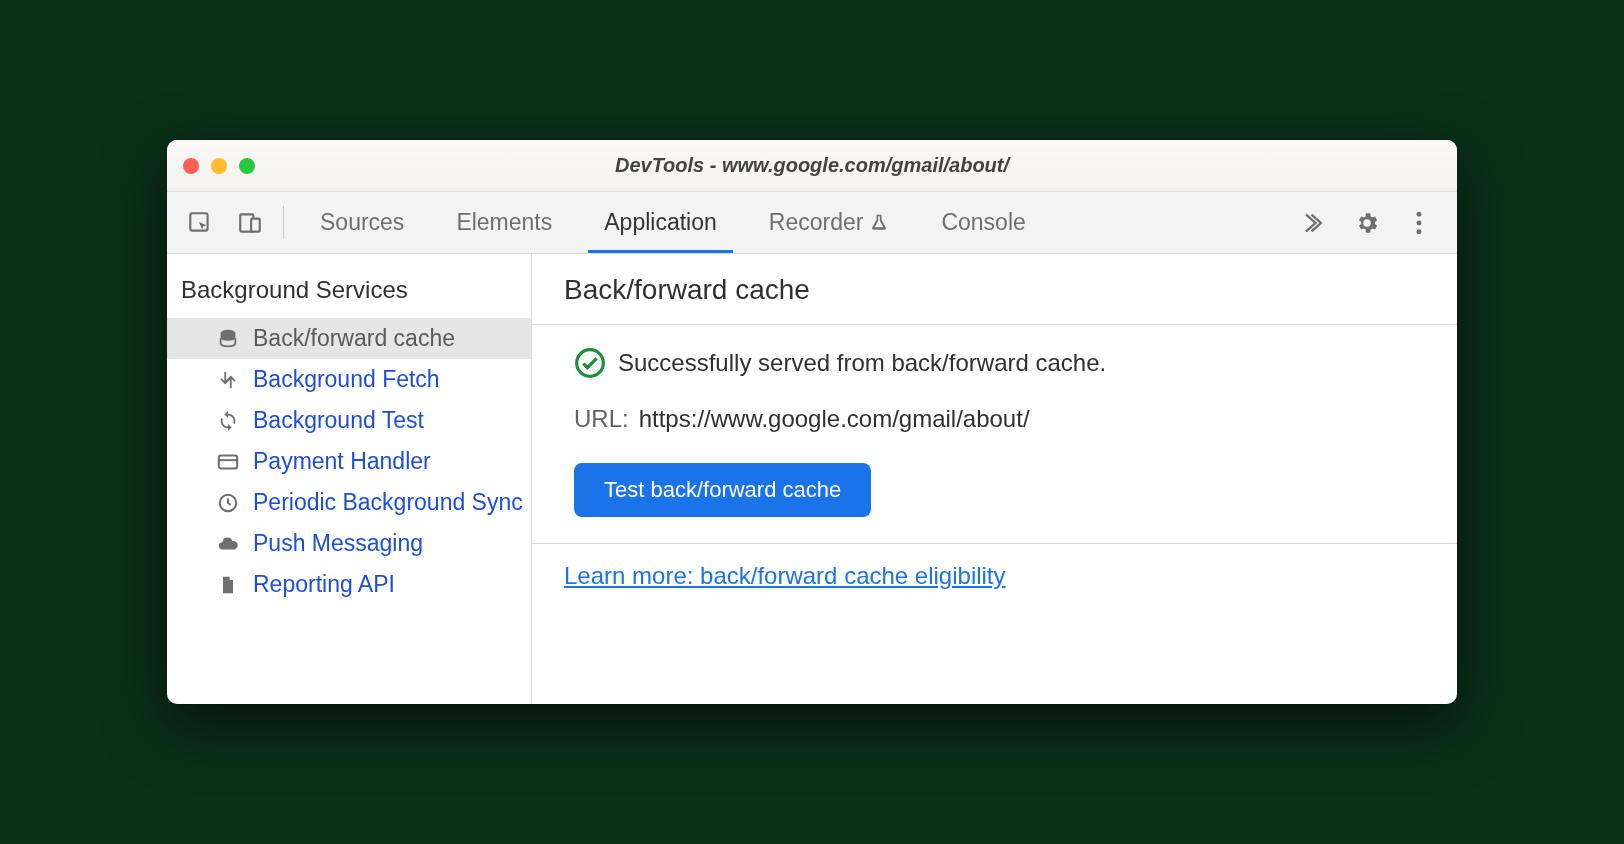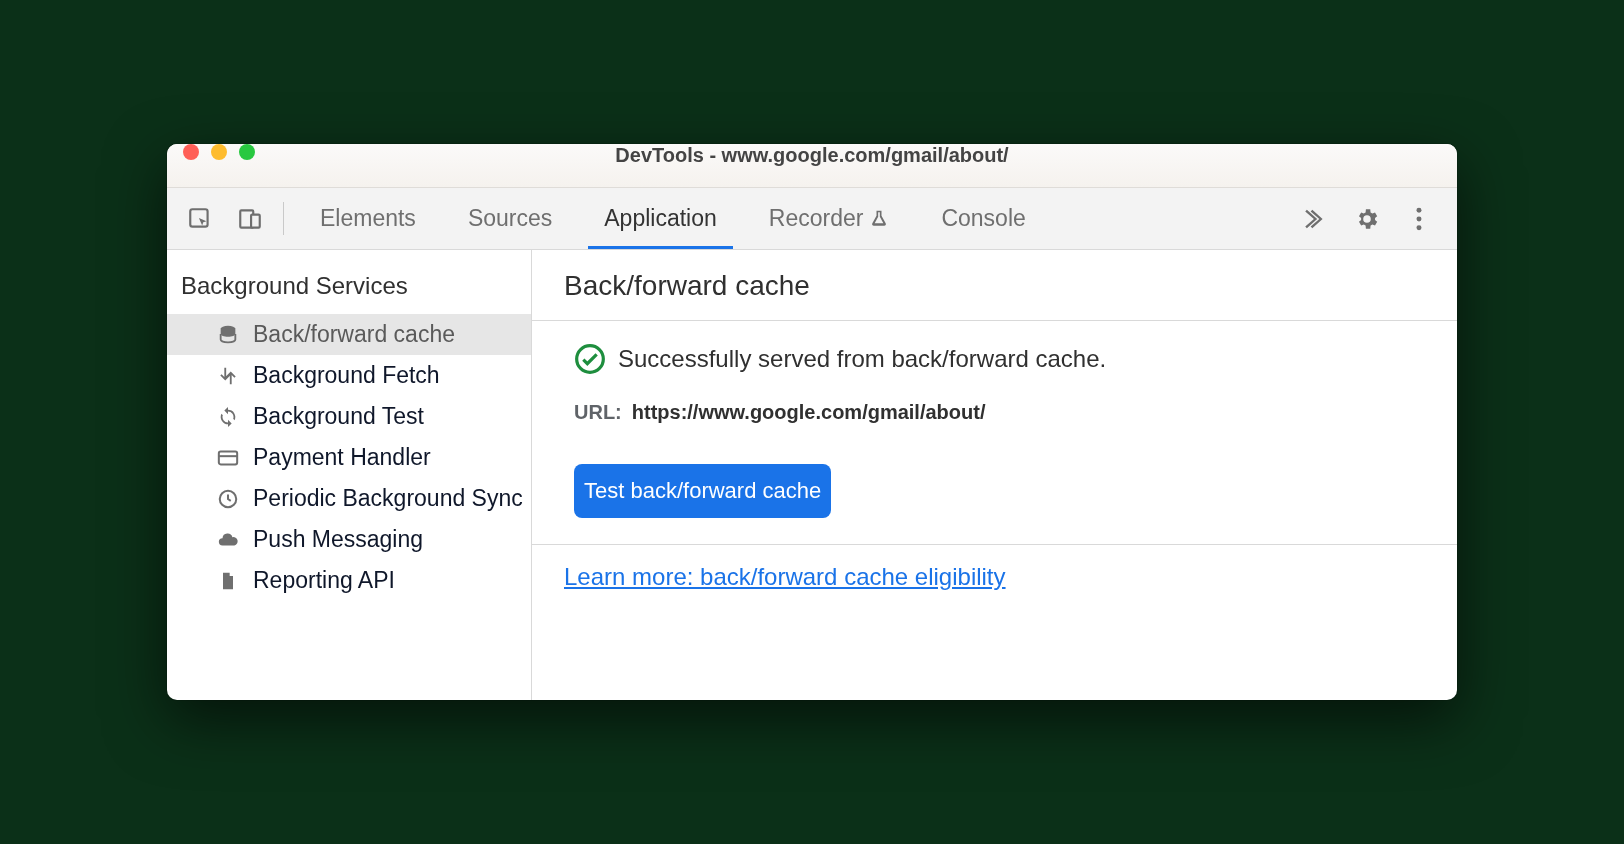--- a/index.html
+++ b/index.html
@@ -14,26 +14,27 @@
   }
   .window {
     width: 1290px;
     background: #fff;
     border-radius: 10px;
     box-shadow: 0 20px 60px rgba(0,0,0,.6), 0 0 0 1px rgba(0,0,0,.1);
     overflow: hidden;
   }
   
   .titlebar {
-    height: 44px;
+    height: 52px;
     background: linear-gradient(#fbfaf9, #f5f2ee);
     display: flex;
-    align-items: flex-start;
+    align-items: center;
     position: relative;
     border-bottom: 1px solid #dfdcd8;
+    font-style: italic;
   }
   .traffic { display: flex; gap: 12px; padding-left: 16px; }
   .dot { width: 16px; height: 16px; border-radius: 50%; }
   .dot.red { background: #ff5f57; }
   .dot.yellow { background: #febc2e; }
   .dot.green { background: #28c840; }
   .title {
     position: absolute; left: 0; right: 0; text-align: center;
     font-size: 20px; font-weight: 600; color: #444;
     pointer-events: none;
@@ -72,39 +73,39 @@
   .body { display: flex; min-height: 450px; }
   .sidebar {
     width: 365px; border-right: 1px solid #d9d9d9;
     padding-top: 12px;
   }
   .sb-heading {
     font-size: 24px; color: #303030; padding: 10px 14px 14px 14px;
   }
   .sb-item {
     display: flex; align-items: center; gap: 12px;
-    padding: 7px 12px 7px 48px; font-size: 23px; color: #0f172a;
+    padding: 7px 12px 7px 48px; font-size: 23px; color: #1d4ed8;
     cursor: pointer; white-space: nowrap; overflow: hidden;
   }
   .sb-item .ic { width: 26px; display: flex; justify-content: center; color: #6f6f6f; flex-shrink: 0;}
   .sb-item.sel { background: #e6e6e6; color: #5a5a5a; }
   .sb-item.sel .ic { color: #6f6f6f; }
   .main { flex: 1; display: flex; flex-direction: column; }
   .m-title {
     font-size: 28px; color: #303030; padding: 20px 32px 18px 32px;
     border-bottom: 1px solid #d9d9d9;
   }
   .m-block { padding: 22px 32px 26px 42px; border-bottom: 1px solid #d9d9d9; }
   .status-row { display: flex; align-items: center; gap: 12px; font-size: 24px; color: #303030; margin-bottom: 26px;}
   .check { width: 32px; height: 32px; color: #1e8e3e; }
-  .url-row { display: flex; gap: 10px; font-size: 20px; color: #303030; margin-bottom: 40px; font-weight: bold;}
+  .url-row { display: flex; gap: 10px; font-size: 24px; color: #303030; margin-bottom: 30px;}
   .url-row .lab { color: #5f6368; }
   .btn-primary {
     background: #1a73e8; color: #fff; border: none; border-radius: 8px;
-    font-size: 22px; padding: 14px 10px; cursor: pointer;
+    font-size: 22px; padding: 14px 30px; cursor: pointer;
   }
   .m-footer { padding: 18px 32px; }
   .link { color: #1a73e8; text-decoration: underline; font-size: 24px; cursor: pointer; }
   svg { display: block; }
 </style>
 </head>
 <body>
 
 <div class="window">
 
@@ -127,24 +128,24 @@
     <div class="icon-btn">
       <svg width="26" height="26" viewBox="0 0 24 24" fill="none" stroke="currentColor" stroke-width="2">
         <rect x="3" y="4" width="12" height="16" rx="1"></rect>
         <rect x="13" y="8" width="8" height="12" rx="1" fill="#f3f3f3"></rect>
       </svg>
     </div>
     <div class="divider"></div>
 
     <div class="tabs">
       <div class="tab">
+        <span>Sources</span>
+      </div>
+      <div class="tab">
         <span>Elements</span>
-      </div>
-      <div class="tab">
-        <span>Sources</span>
       </div>
       <div class="tab active">
         <span>Application</span>
       </div>
       <div class="tab">
         <span>Recorder</span>
         <span class="flask">
           <svg width="20" height="20" viewBox="0 0 24 24" fill="currentColor">
               <path d="M9 2v6l-5 9c-.8 1.4.2 3 1.8 3h12.4c1.6 0 2.6-1.6 1.8-3l-5-9V2h-6zm2 2h2v5.3l4.2 7.7H6.8L11 9.3V4z"></path>
             </svg>

